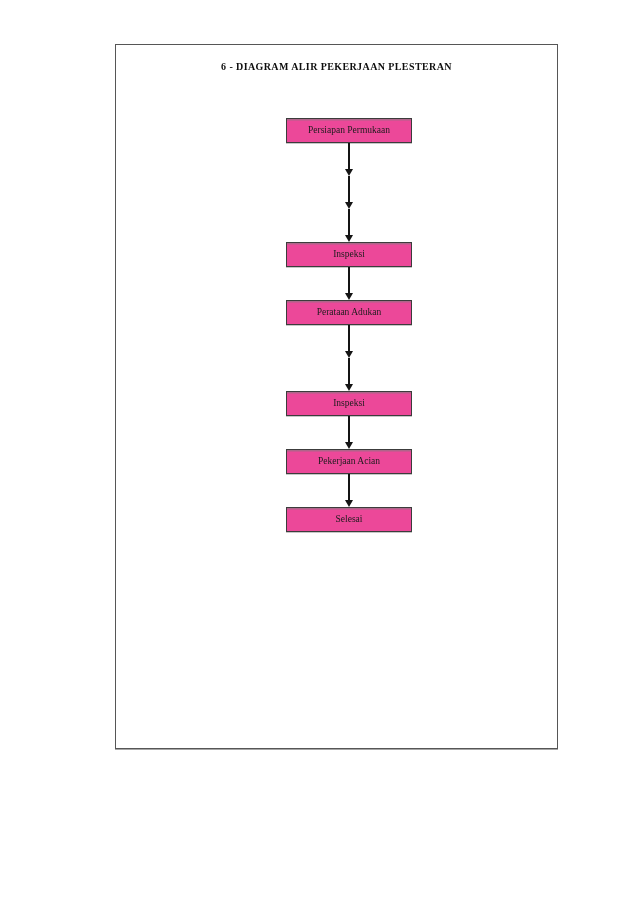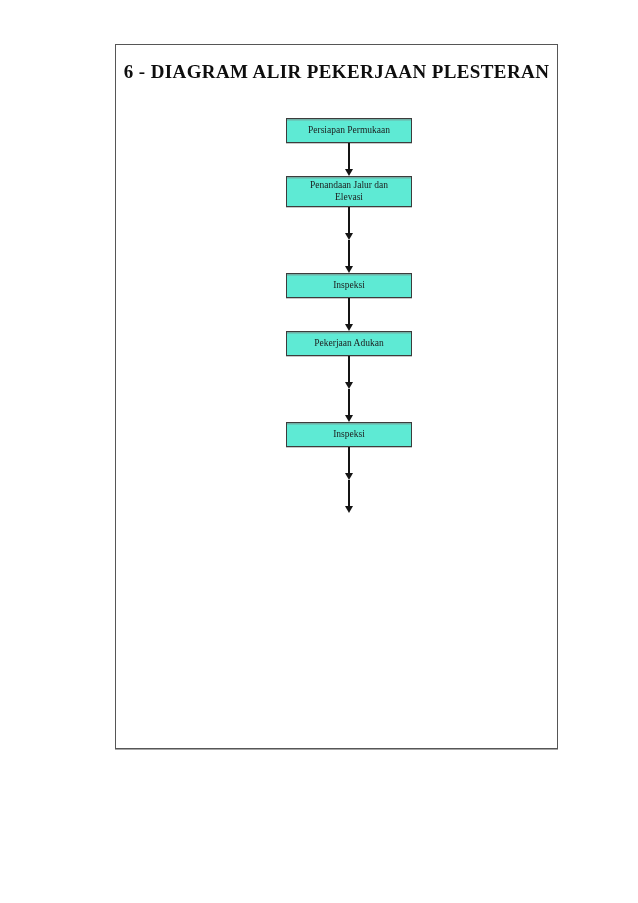--- a/index.html
+++ b/index.html
@@ -23,39 +23,39 @@
     background: #ffffff;
     border: 1.5px solid #565656;
     box-shadow: 0 1px 0 rgba(0,0,0,0.35);
   }
   .page-title {
     position: absolute;
     top: 16px;
     left: 0;
     right: 0;
     text-align: center;
-    font-size: 19px;
+    font-size: 10px;
     font-weight: bold;
     letter-spacing: 0.4px;
     color: #0e0e0e;
     white-space: nowrap;
   }
   .flow {
     position: absolute;
     left: 170px;
     top: 73px;
     width: 126px;
     display: flex;
     flex-direction: column;
     align-items: stretch;
   }
   .node {
     box-sizing: border-box;
     min-height: 25px;
-    background: #5eead4;
+    background: #ec4899;
     border: 1px solid #3c3c3c;
     box-shadow: inset 0 1.5px 0 rgba(125,125,125,0.55),
                 0 1px 0 rgba(130,130,130,0.45);
     display: flex;
     flex-direction: column;
     justify-content: center;
     align-items: center;
     text-align: center;
     padding: 2px 3px;
     font-size: 9.5px;
@@ -98,23 +98,43 @@
 
     <div class="node">
       <span class="line">Persiapan Permukaan</span>
     </div>
 
     <div class="arrow">
       <span class="shaft"></span>
       <span class="head"></span>
     </div>
 
-    <div class="node tall">
-      <span class="line">Penandaan Jalur dan</span>
-      <span class="line">Elevasi</span>
+
+    <div class="arrow">
+      <span class="shaft"></span>
+      <span class="head"></span>
+    </div>
+
+
+    <div class="arrow">
+      <span class="shaft"></span>
+      <span class="head"></span>
+    </div>
+
+    <div class="node">
+      <span class="line">Inspeksi</span>
+    </div>
+
+    <div class="arrow">
+      <span class="shaft"></span>
+      <span class="head"></span>
+    </div>
+
+    <div class="node">
+      <span class="line">Perataan Adukan</span>
     </div>
 
     <div class="arrow">
       <span class="shaft"></span>
       <span class="head"></span>
     </div>
 
 
     <div class="arrow">
       <span class="shaft"></span>
@@ -124,44 +144,26 @@
     <div class="node">
       <span class="line">Inspeksi</span>
     </div>
 
     <div class="arrow">
       <span class="shaft"></span>
       <span class="head"></span>
     </div>
 
     <div class="node">
-      <span class="line">Pekerjaan Adukan</span>
+      <span class="line">Pekerjaan Acian</span>
     </div>
 
     <div class="arrow">
       <span class="shaft"></span>
       <span class="head"></span>
     </div>
 
-
-    <div class="arrow">
-      <span class="shaft"></span>
-      <span class="head"></span>
+    <div class="node">
+      <span class="line">Selesai</span>
     </div>
-
-    <div class="node">
-      <span class="line">Inspeksi</span>
-    </div>
-
-    <div class="arrow">
-      <span class="shaft"></span>
-      <span class="head"></span>
-    </div>
-
-
-    <div class="arrow">
-      <span class="shaft"></span>
-      <span class="head"></span>
-    </div>
-
 
   </div>
 </div>
 
 </body></html>

